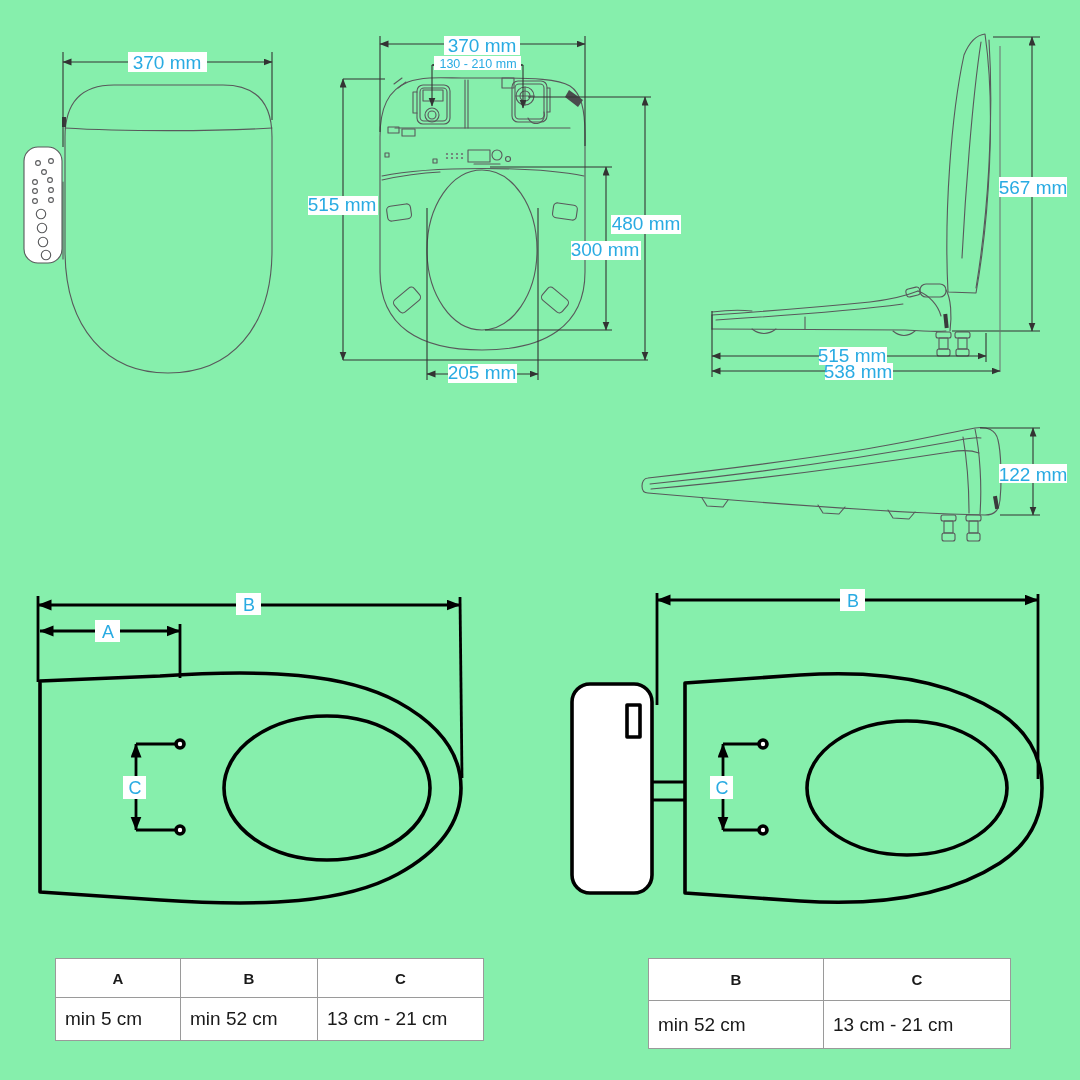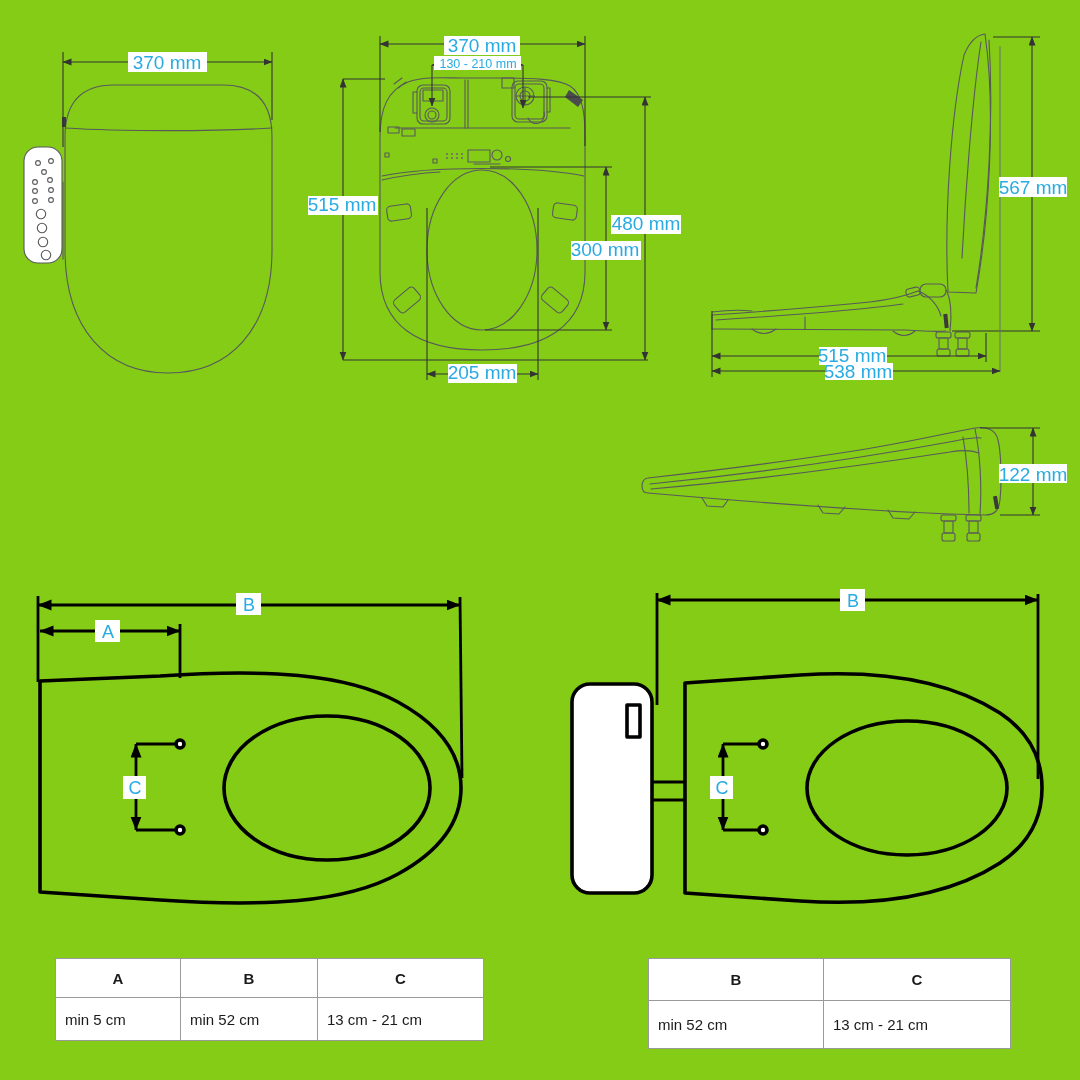--- a/index.html
+++ b/index.html
@@ -1,33 +1,33 @@
 <!DOCTYPE html>
 <html><head>
 <meta charset="utf-8">
 <style>
   html,body{margin:0;padding:0;background:#fff;}
-  .canvas{position:relative;width:1080px;height:1080px;background:#84cc16;overflow:hidden;font-family:"Liberation Sans",sans-serif;}
+  .canvas{position:relative;width:1080px;height:1080px;background:#86efac;overflow:hidden;font-family:"Liberation Sans",sans-serif;}
   .canvas svg{position:absolute;left:0;top:0;}
   text{font-family:"Liberation Sans",sans-serif;}
   .dim{fill:#29ABE2;font-size:19px;text-anchor:middle;}
   .dim-sm{fill:#29ABE2;font-size:12.5px;text-anchor:middle;}
   .letter{fill:#29ABE2;font-size:18px;text-anchor:middle;}
   .g-draw{stroke:#58595B;stroke-width:1.1;fill:none;stroke-linecap:round;stroke-linejoin:round;}
   .g-fill{stroke:#58595B;stroke-width:1.1;fill:#fff;stroke-linejoin:round;}
   .g-dim{stroke:#333333;stroke-width:1.1;fill:none;}
   .g-ext{stroke:#6d6e71;stroke-width:1;fill:none;}
   .b-draw{stroke:#000;stroke-width:3.6;fill:none;stroke-linejoin:round;stroke-linecap:round;}
   .b-fill{stroke:#000;stroke-width:3.6;fill:#fff;stroke-linejoin:round;}
   .b-dim{stroke:#000;stroke-width:2.8;fill:none;}
   .lblbg{fill:#fff;stroke:none;}
   .spec-table{position:absolute;border-collapse:collapse;table-layout:fixed;background:#fff;color:#1a1a1a;}
   .spec-table th,.spec-table td{border:1.5px solid #9a9a9a;overflow:hidden;}
   .spec-table th{font-weight:bold;font-size:15px;text-align:center;height:36px;}
-  .spec-table td{font-size:15px;text-align:left;padding-left:9px;height:40px;}
+  .spec-table td{font-size:19px;text-align:left;padding-left:9px;height:40px;}
   .t2 th{height:39px;}
   .t2 td{height:45px;}
 </style>
 </head>
 <body>
 
 <div class="canvas">
 <svg width="1080" height="1080" viewBox="0 0 1080 1080">
   <defs>
     <marker id="ta" markerUnits="userSpaceOnUse" markerWidth="10" markerHeight="8" refX="8.5" refY="3.5" orient="auto-start-reverse">

